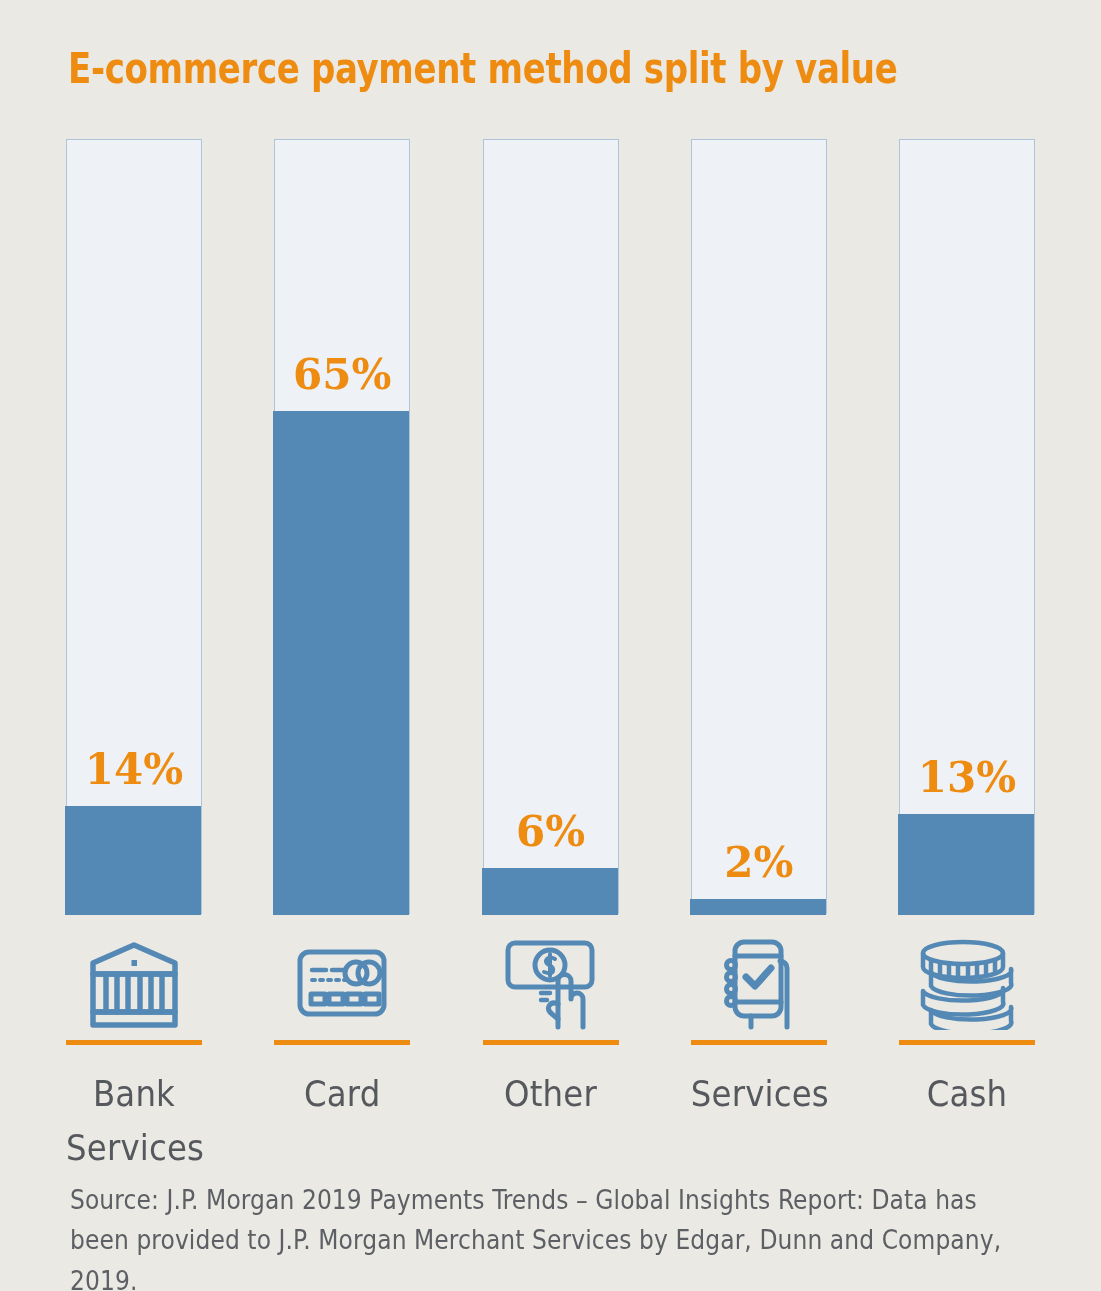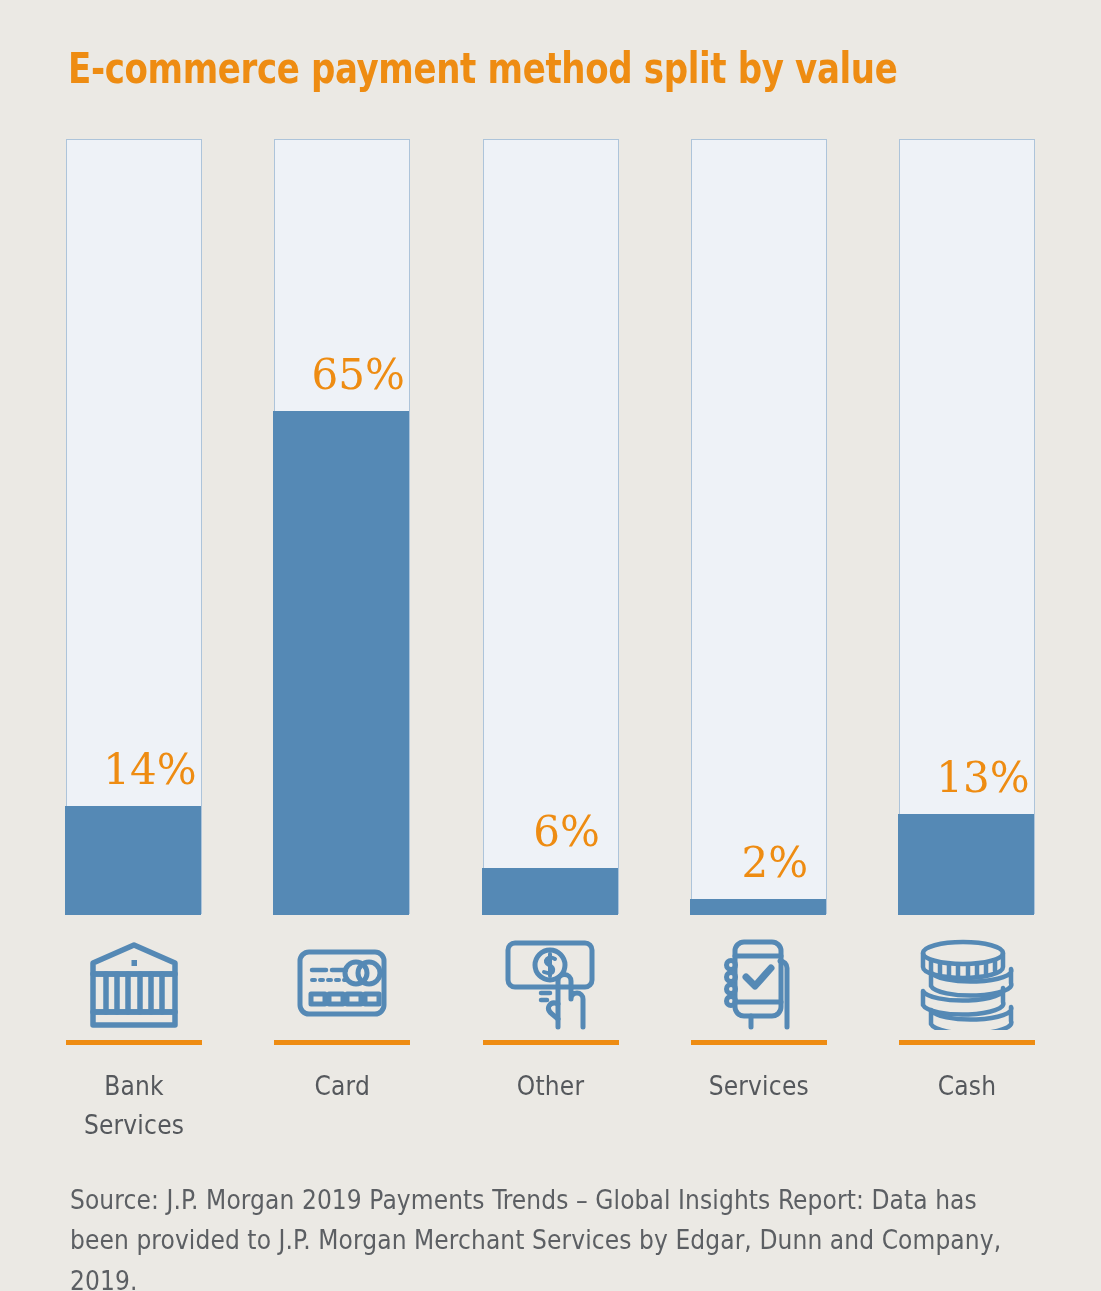--- a/index.html
+++ b/index.html
@@ -67,26 +67,26 @@
   .bar-fill {
     position: absolute;
     left: -1px;
     bottom: -1px;
     width: 136px;
     background: #5589b5;
   }
 
   .bar-value {
     position: absolute;
-    left: 16px;
+    left: 0;
     width: 136px;
     text-align: center;
     font-family: "DejaVu Serif", "Liberation Serif", serif;
     font-size: 42px;
-    font-weight: 400;
+    font-weight: 700;
     color: #ee8c12;
     line-height: 1;
   }
 
   
   .icon-row {
     position: absolute;
     left: 66px;
     top: 928px;
     width: 969px;
@@ -126,21 +126,21 @@
 
   .label-rule {
     width: 136px;
     height: 5px;
     background: #ee8c12;
   }
 
   .label-text {
     margin-top: 22px;
     font-family: "DejaVu Sans Condensed", "Liberation Sans Narrow", "Liberation Sans", sans-serif;
-    font-size: 26px;
+    font-size: 36px;
     line-height: 1.5;
     color: #55585c;
     letter-spacing: 0.2px;
   }
 
   
   .source-note {
     position: absolute;
     left: 70px;
     top: 1180px;

